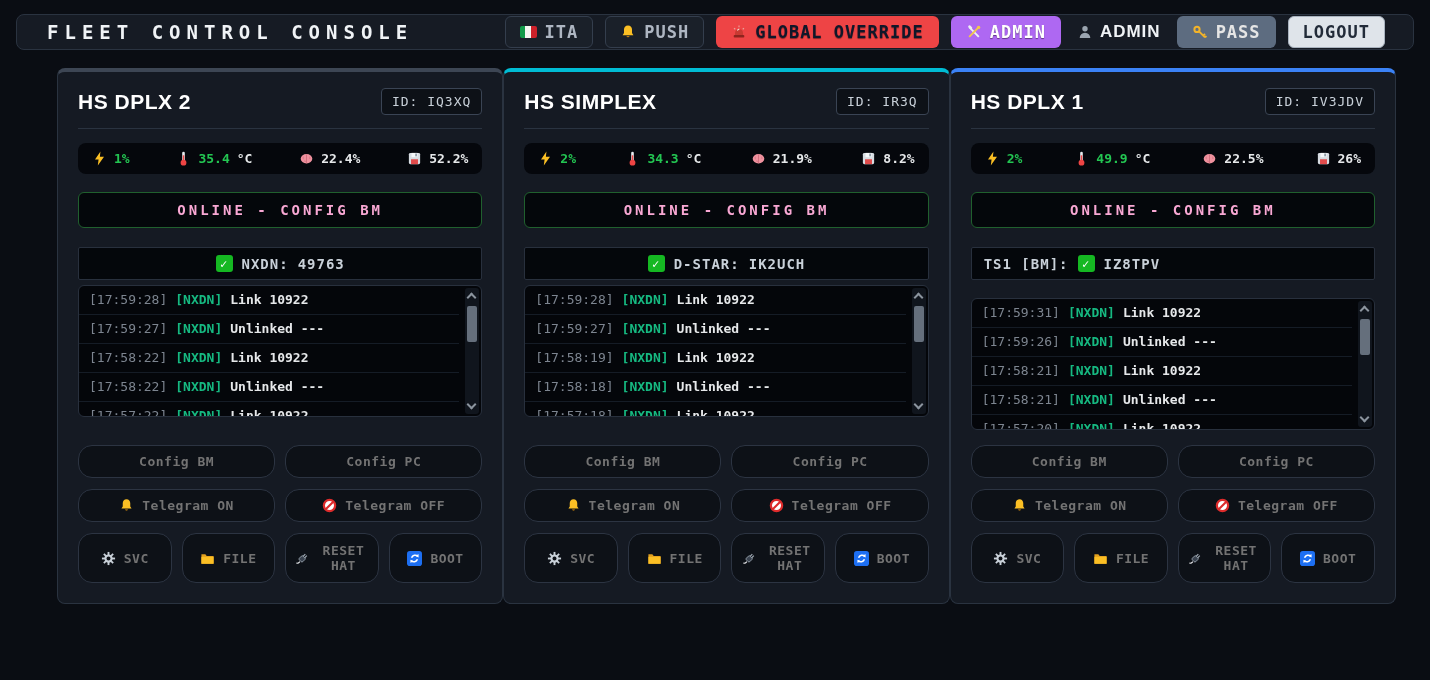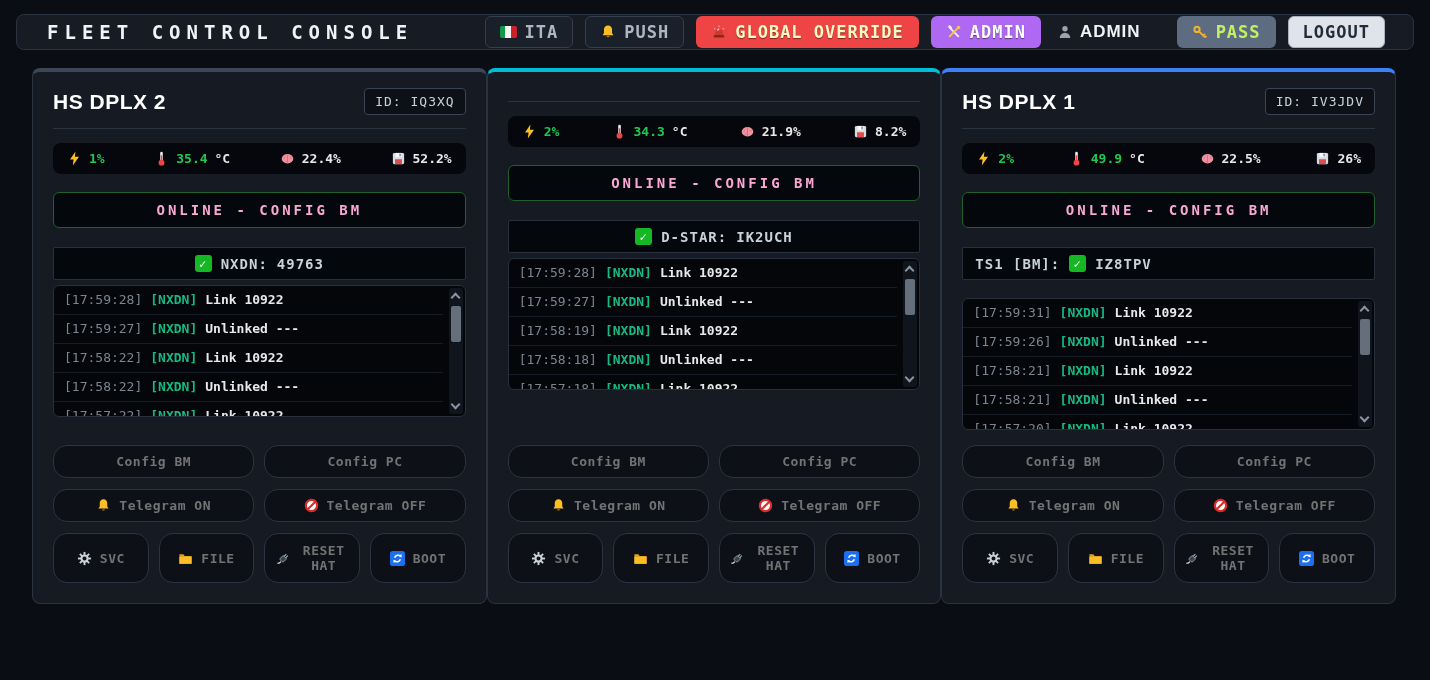--- a/index.html
+++ b/index.html
@@ -17,34 +17,34 @@
   }
   .app-title { font-size:19px; font-weight:bold; letter-spacing:6px; color:#f0f3f6; }
   .hbtns { display:flex; align-items:center; gap:12px; }
   .hbtn {
     display:inline-flex; align-items:center; gap:8px; height:32px; padding:0 14px;
     border-radius:6px; border:1px solid transparent; cursor:pointer;
     font-family:"DejaVu Sans Mono",monospace; font-weight:bold; font-size:17px; letter-spacing:1px;
   }
   .hbtn.dark   { background:#1a2029; border-color:#343e4d; color:#aeb6c2; }
   .hbtn.amber  { background:#f5a623; color:#fff; text-shadow:0 1px 1px rgba(0,0,0,.55); }
-  .hbtn.red    { background:#ee4445; color:#fef9c3; text-shadow:0 1px 1px rgba(0,0,0,.45); }
+  .hbtn.red    { background:#ee4445; color:#0f172a; text-shadow:0 1px 1px rgba(0,0,0,.45); }
   .hbtn.purple { background:#ae68f2; color:#fff; text-shadow:0 1px 1px rgba(0,0,0,.45); }
-  .hbtn.slate  { background:#5d6c80; color:#bef264; margin-left:24px; }
+  .hbtn.slate  { background:#5d6c80; color:#e5e5e5; margin-left:4px; }
   .hbtn.light  { background:#dfe4ea; color:#222b39; border-color:#a9b3bf; letter-spacing:1px; }
   .user-chip { display:inline-flex; align-items:center; gap:7px; margin-left:4px;
     font-family:"Liberation Sans",sans-serif; font-weight:bold; font-size:17px;
     letter-spacing:1px; color:#f0f3f6; }
   .flag { display:inline-flex; width:17px; height:12px; border-radius:2px; overflow:hidden; }
   .flag i { flex:1; } .flag .fg{background:#129a49}.flag .fw{background:#f4f5f0}.flag .fr{background:#cd212a}
   svg.ic { width:16px; height:16px; flex:none; display:block; }
   svg.ic-sm { width:15px; height:15px; flex:none; display:block; }
   
   .main { display:grid; grid-template-columns:repeat(3,1fr); 
-          margin:18px 34px 0 32px; height:536px; }
+          margin:18px 34px 0 57px; height:536px; }
   .panel {
     background:#151a23; border:1px solid #2a3340; border-top:4px solid var(--acc);
     border-radius:8px; padding:16px 20px 20px; display:flex; flex-direction:column;
   }
   .acc-0{--acc:#3d4654} .acc-1{--acc:#00bcd4} .acc-2{--acc:#3b82f6}
   .panel-head { display:flex; align-items:center; justify-content:space-between; }
   .panel-title { margin:0; font-family:"Liberation Sans",sans-serif; font-weight:bold;
                  font-size:21px; color:#fff; letter-spacing:.5px; }
   .id-badge { background:#0d1117; border:1px solid #3a4454; border-radius:4px;
               padding:5px 10px; font-size:13px; color:#c9d1d9; letter-spacing:1px; }
@@ -296,20 +296,24 @@
             <polygon points="12.2,3.2 12.4,6.8 9.3,5.4" fill="#fff"></polygon>
             <path d="M4.5 10.3a4 4 0 006.6-1.5" stroke="#fff" stroke-width="1.7" fill="none"></path>
             <polygon points="3.8,12.8 3.6,9.2 6.7,10.6" fill="#fff"></polygon>
           </svg>
         <span>BOOT</span>
         </button>
     </div>
   </section>
 
   <section class="panel acc-1">
+    <div class="panel-head">
+      <h2 class="panel-title">HS SIMPLEX</h2>
+      <span class="id-badge">ID: IR3Q</span>
+    </div>
     <hr class="divider">
     <div class="stats">
       <span class="stat">
         <svg class="ic-sm" viewBox="0 0 16 16">
             <polygon points="9,0.5 3.2,9 7,9 6.2,15.5 12.8,6 8.4,6" fill="#fbbf24"></polygon>
           </svg>
         <b class="green">2%</b>
       </span>
       <span class="stat">
         <svg class="ic-sm" viewBox="0 0 16 16">

